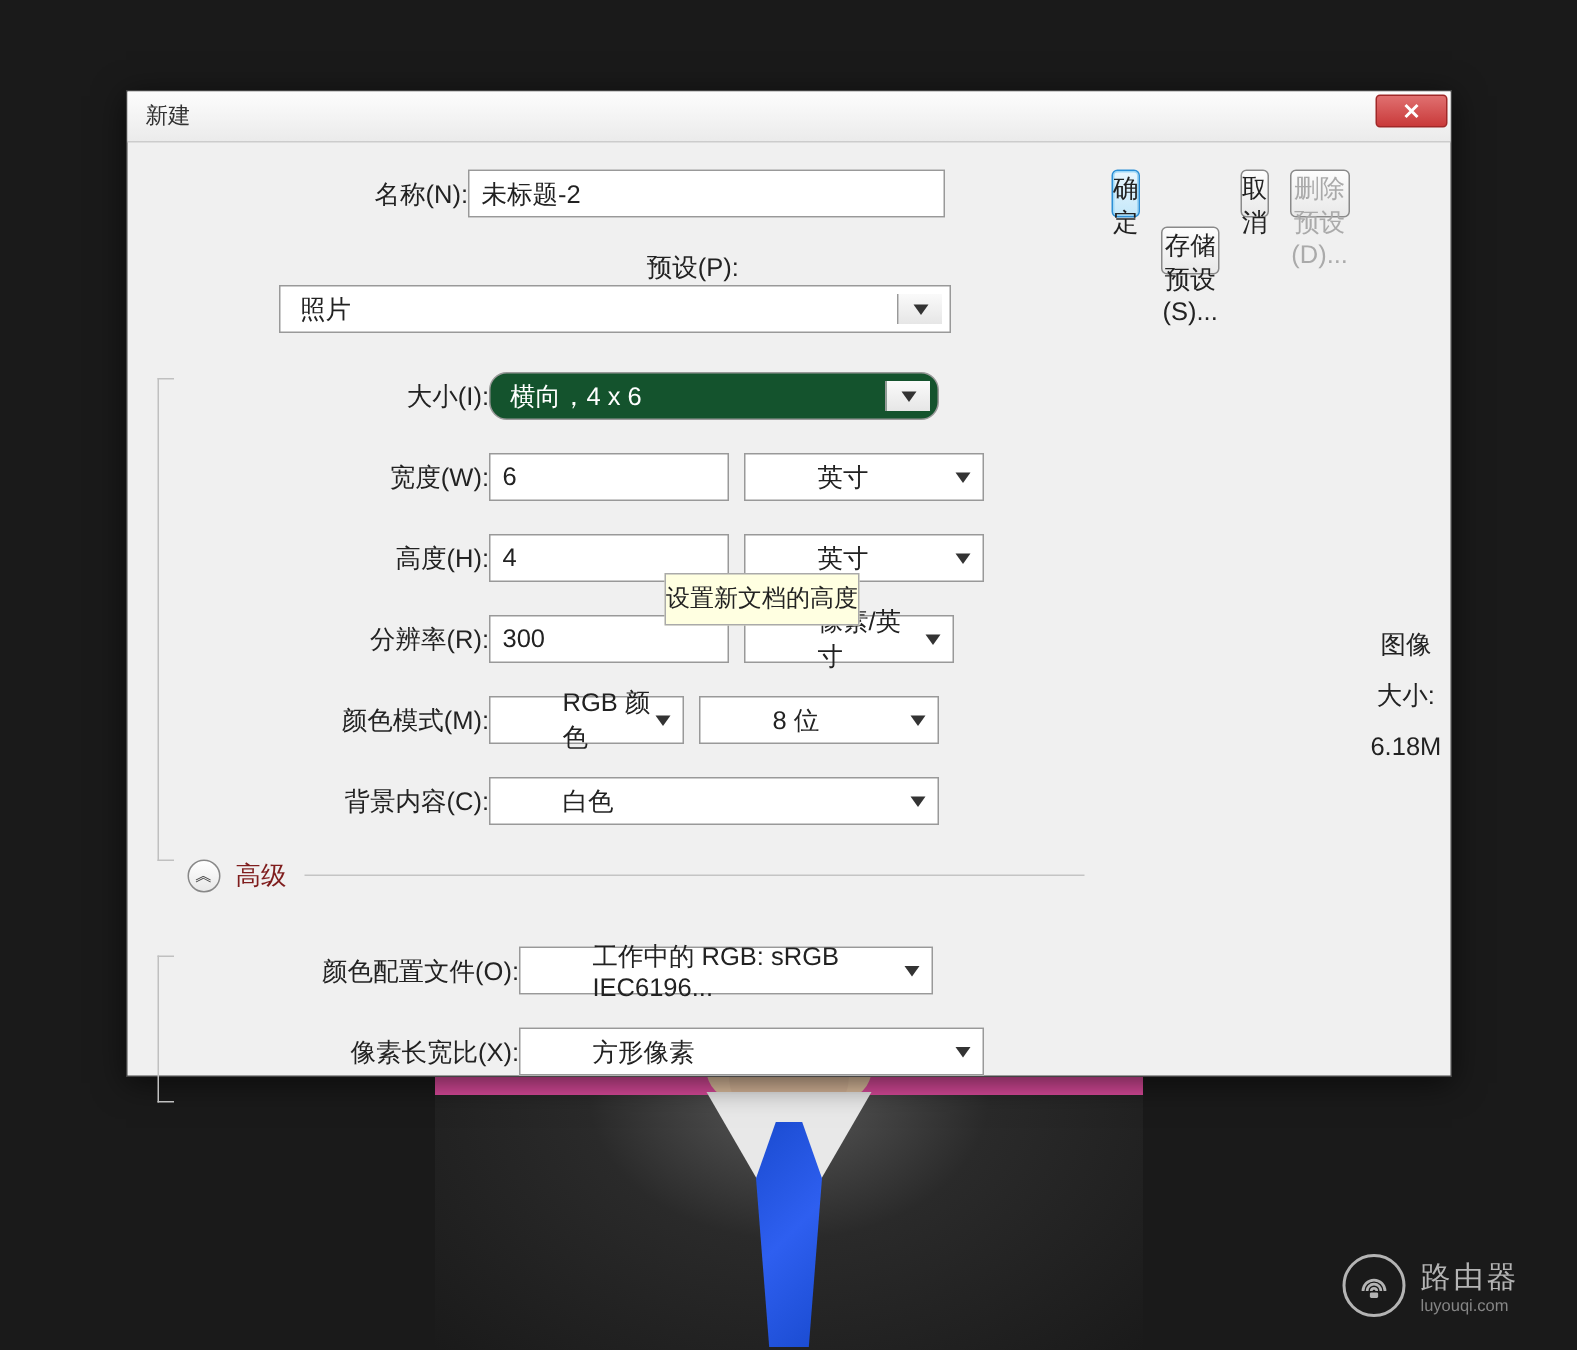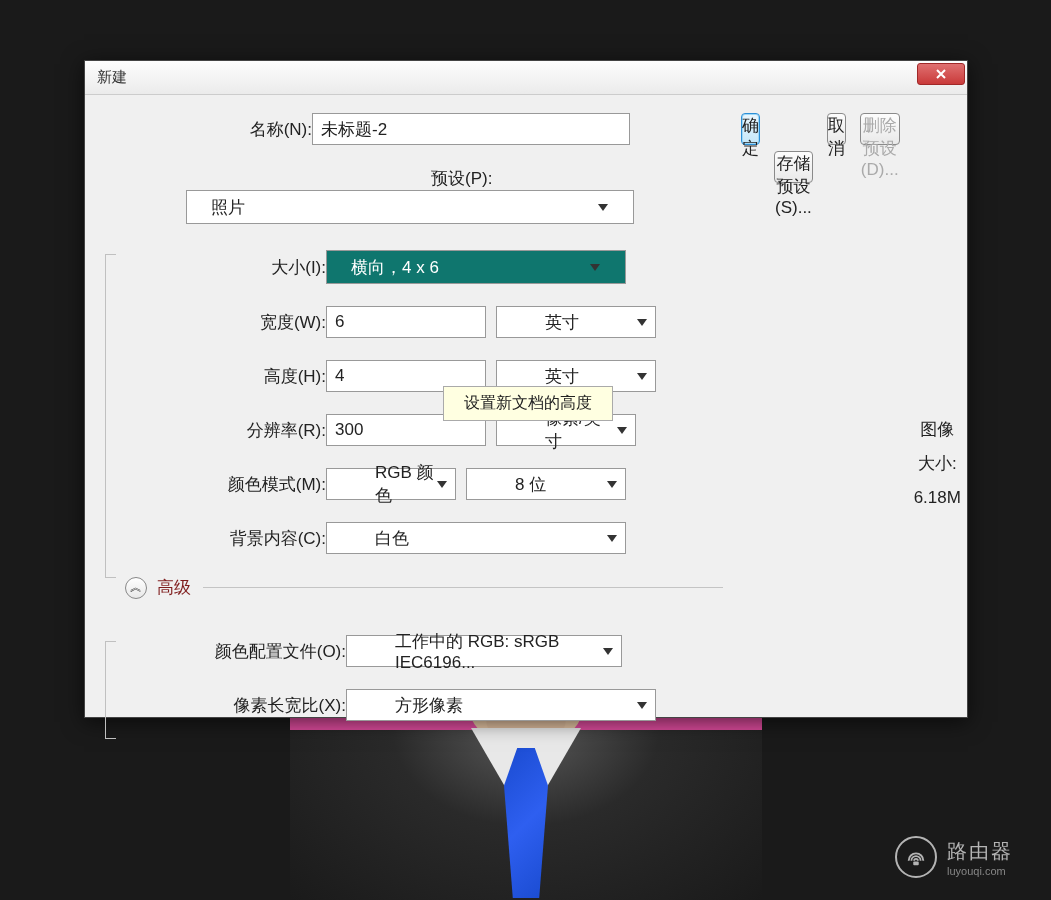--- a/index.html
+++ b/index.html
@@ -65,30 +65,31 @@
   color: #222;
   outline: none;
 }
 .text-input { width: 398px; }
 .select {
   display: flex; align-items: center; justify-content: space-between;
   cursor: pointer;
   padding-left: 48px;
 }
 .select.selected {
-  background: #0f766e;
+  background: #14532d;
   color: #fff;
+  border-radius: 12px;
 }
 .dropdown-arrow {
   width: 0; height: 0;
   border-left: 5px solid transparent;
   border-right: 5px solid transparent;
   border-top: 7px solid #333;
 }
-.select.boxed-arrow { padding: 16px; }
+.select.boxed-arrow { padding: 5px; }
 .select.boxed-arrow .sel-text { flex: 1; padding: 4px 8px; }
 .select.boxed-arrow .arrow-box {
   width: 30px; height: 100%;
   border-left: 1px solid #999;
   background: linear-gradient(#fafafa, #e6e6e6);
   display: flex; align-items: center; justify-content: center;
 }
 
 .btn {
   height: 32px;
@@ -128,21 +129,21 @@
   font-size: 12px;
   color: #444;
 }
 .adv-label { font-size: 17px; color: #7f1d1d; font-family: Liberation Mono, monospace; }
 .hr-line { flex: 1; height: 1px; background: #c4c4c4; margin-left: 12px; }
 
 .tooltip {
   position: absolute;
   background: #ffffe1;
   border: 1px solid #aaa;
-  padding: 6px 20px;
+  padding: 6px 0;
   font-size: 16px;
   color: #222;
   z-index: 10;
 }
 
 .photo-bg {
   position: absolute;
   left: 290px; top: 718px;
   width: 472px; height: 182px;
   background: #d94a9a;

